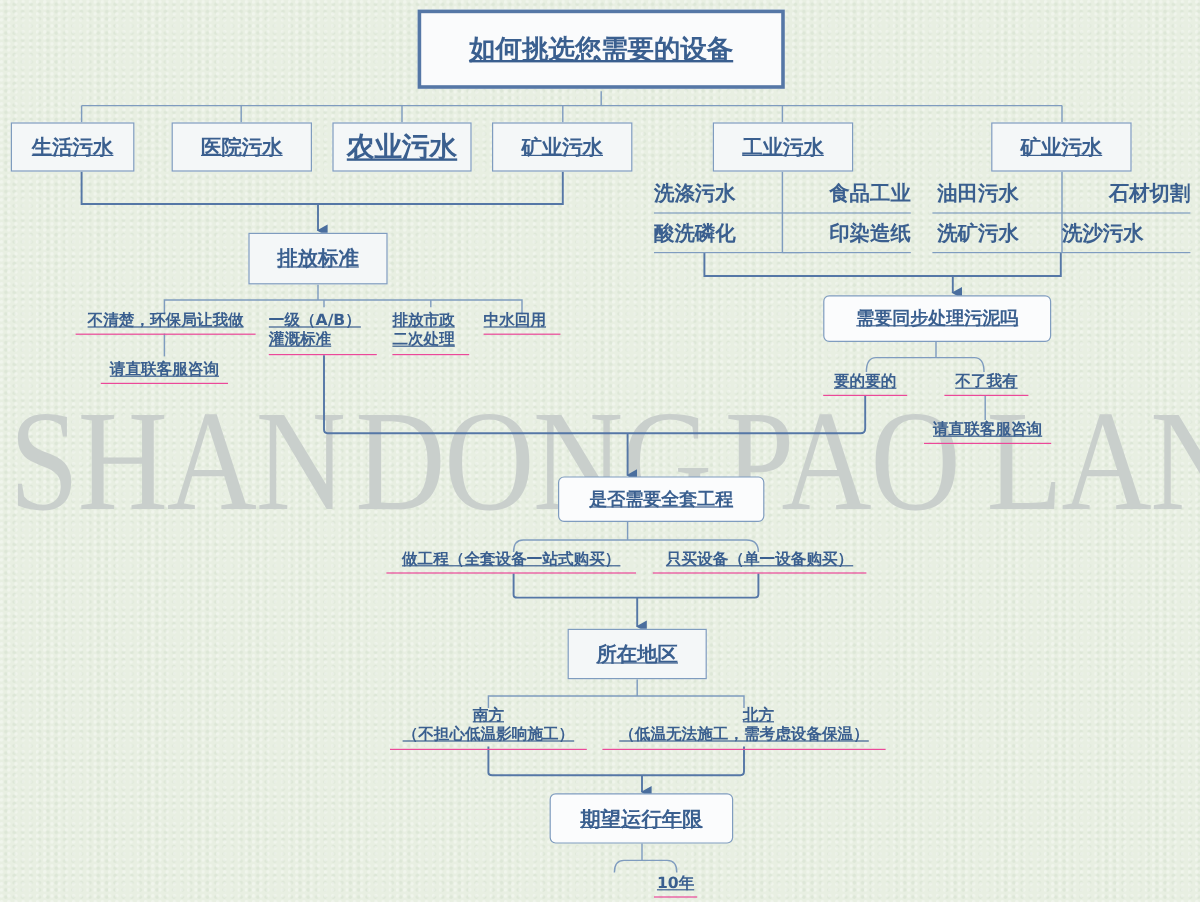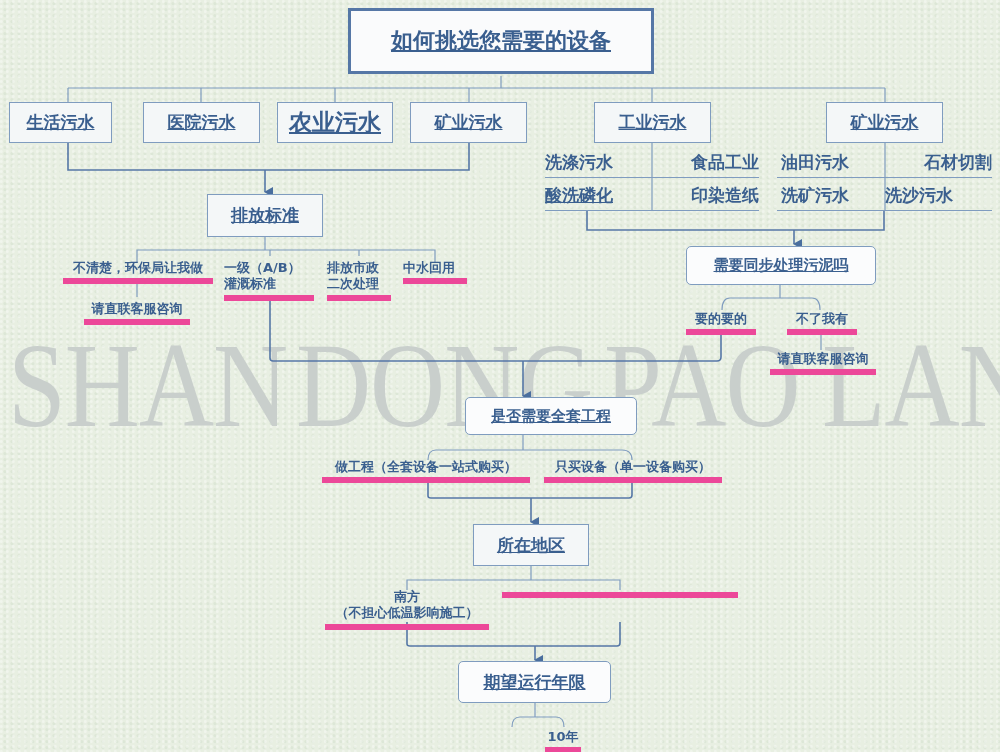--- a/index.html
+++ b/index.html
@@ -28,21 +28,21 @@
     display:flex; align-items:center; justify-content:center;
     font-weight:bold; color:#3a5f8f;text-decoration:underline;
   }
   .box.round { border-radius:5px; background:#fbfcfd; }
   .title-box {
     border:3px solid #5577a6; font-size:22px; background:#fafbfc;
   }
   .lbl {
     position:absolute; z-index:2; font-weight:bold; color:#3a5f8f;
     font-size:13px; line-height:16px; white-space:nowrap;
-    border-bottom:6px solid #ec4899; padding-bottom:2px;
+    border-bottom:1px solid #ec4899; padding-bottom:2px;text-decoration:underline;
   }
   .sub {
     position:absolute; z-index:2; font-weight:bold; color:#3a5f8f;
     font-size:17px; white-space:nowrap; line-height:30px;
     border-bottom:1px solid #7f9cbf;
   }
 </style>
 </head>
 <body>
 
@@ -138,21 +138,21 @@
 </div>
 <div class="box" style="left:594px;top:102px;width:117px;height:41px;font-size:17px;">
   <span>工业污水</span>
 </div>
 <div class="box" style="left:826px;top:102px;width:117px;height:41px;font-size:17px;">
   <span>矿业污水</span>
 </div>
 
 <div class="sub" style="left:545px;top:147px;width:107px;">洗涤污水</div>
 <div class="sub" style="left:652px;top:147px;width:107px;text-align:right;">食品工业</div>
-<div class="sub" style="left:545px;top:180px;width:124px;text-decoration:underline;">酸洗磷化</div>
+<div class="sub" style="left:545px;top:180px;width:124px;">酸洗磷化</div>
 <div class="sub" style="left:652px;top:180px;width:107px;text-align:right;">印染造纸</div>
 
 <div class="sub" style="left:777px;top:147px;width:108px;padding-left:4px;box-sizing:border-box;">油田污水</div>
 <div class="sub" style="left:885px;top:147px;width:107px;text-align:right;">石材切割</div>
 <div class="sub" style="left:777px;top:180px;width:108px;padding-left:4px;box-sizing:border-box;">洗矿污水</div>
 <div class="sub" style="left:885px;top:180px;width:107px;text-align:left;">洗沙污水</div>
 
 <div class="box" style="left:207px;top:194px;width:116px;height:43px;font-size:17px;">
   <span>排放标准</span>
 </div>
@@ -182,19 +182,21 @@
 <div class="lbl" style="left:544px;top:459px;width:178px;text-align:center;">只买设备（单一设备购买）</div>
 
 <div class="box" style="left:473px;top:524px;width:116px;height:42px;font-size:17px;">
   <span>所在地区</span>
 </div>
 <div class="lbl" style="left:325px;top:589px;width:164px;text-align:center;padding-bottom:3px;">
   <div>南方</div>
   <div>（不担心低温影响施工）</div>
 </div>
 <div class="lbl" style="left:502px;top:589px;width:236px;text-align:center;padding-bottom:3px;">
+  <div style="padding-left:24px;">北方</div>
+  <div>（低温无法施工，需考虑设备保温）</div>
 </div>
 
 <div class="box round" style="left:458px;top:661px;width:153px;height:42px;font-size:17px;">
   <span>期望运行年限</span>
 </div>
 <div class="lbl" style="left:488px;top:753px;width:44px;text-align:center;margin-top:32px;">3~5年</div>
 <div class="lbl" style="left:545px;top:729px;width:36px;text-align:center;">10年</div>
 
 </body></html>

